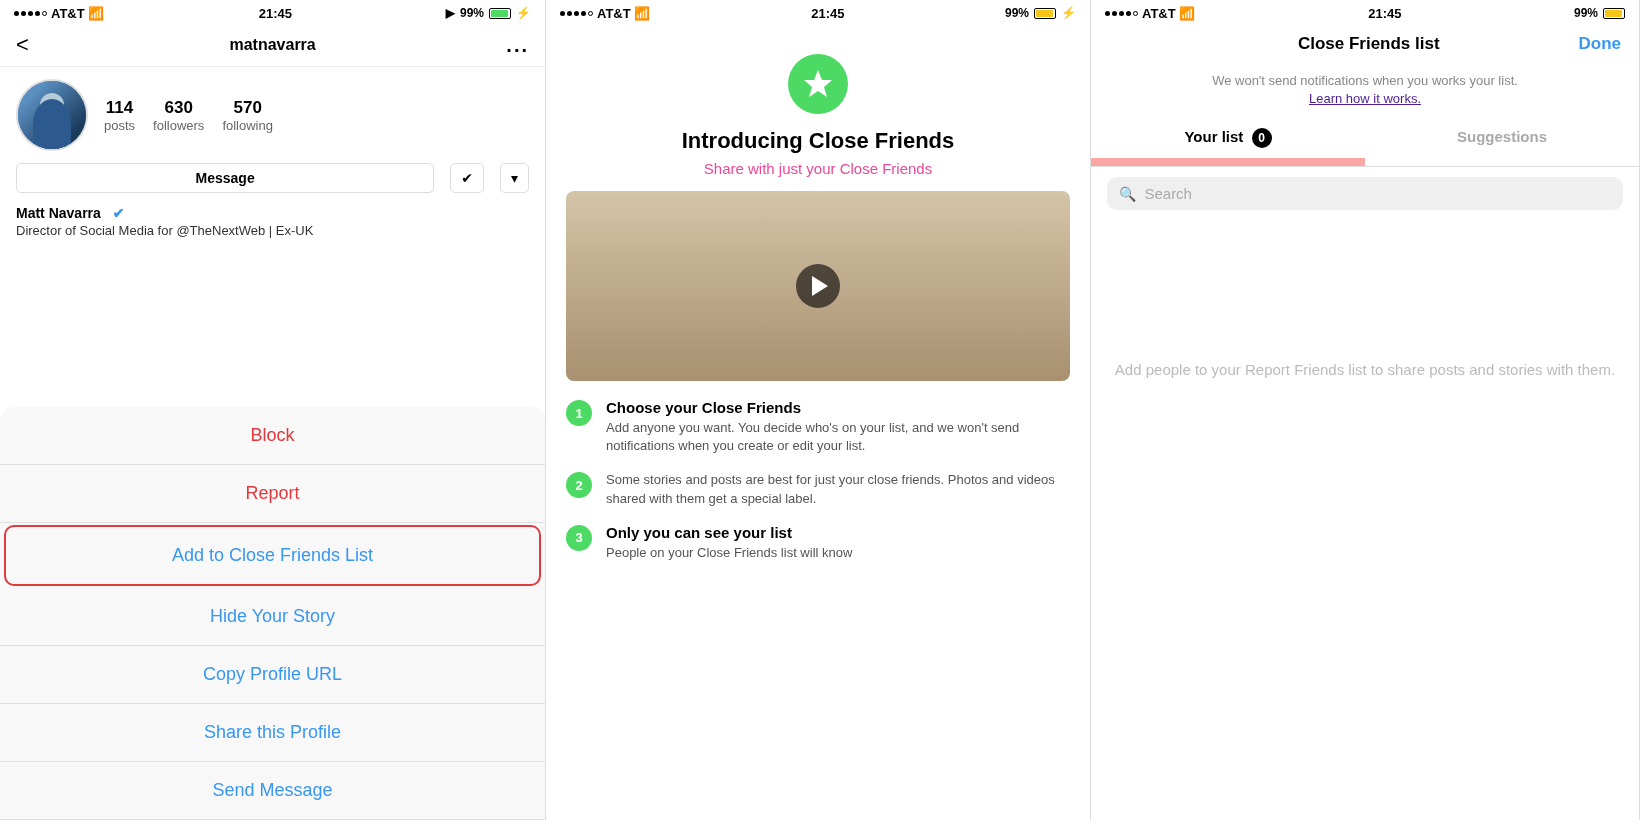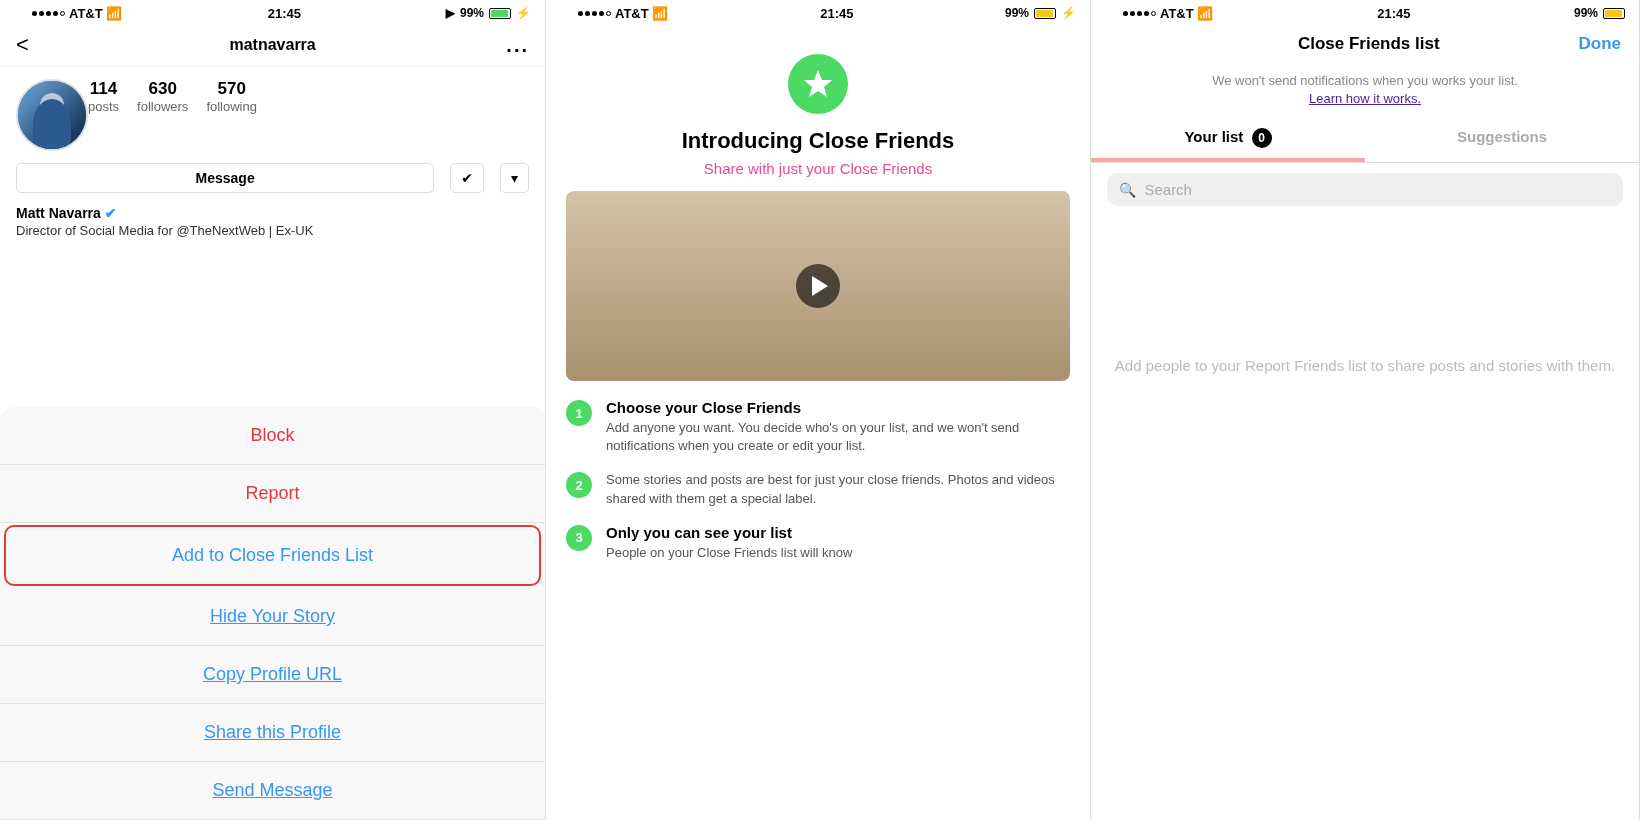--- a/index.html
+++ b/index.html
@@ -32,21 +32,20 @@
 
     
     .status-bar {
       display: flex;
       justify-content: space-between;
       align-items: center;
       padding: 6px 14px 4px;
       font-size: 13px;
       font-weight: 600;
       height: 24px;
-      margin-left: 18px;
     }
     .status-left { display: flex; align-items: center; gap: 4px; }
     .status-right { display: flex; align-items: center; gap: 5px; font-size: 12px; font-weight: 600; }
     .dots { display: flex; gap: 2px; }
     .dot { width: 5px; height: 5px; border-radius: 50%; background: #000; }
     .dot.empty { background: transparent; border: 1.5px solid #000; }
     .battery {
       display: flex; align-items: center; gap: 1px;
     }
     .battery-body {
@@ -68,21 +67,23 @@
       padding: 8px 16px;
       border-bottom: 1px solid #eee;
     }
     .back-btn { font-size: 22px; color: #000; font-weight: 300; margin-right: 10px; }
     .profile-username { flex: 1; text-align: center; font-size: 16px; font-weight: 700; }
     .more-btn { font-size: 20px; color: #000; letter-spacing: 2px; font-weight: 700; }
 
     
     .profile-info {
       display: flex;
+      align-items: center;
       padding: 12px 16px 8px;
+      gap: 16px;
     }
     .avatar {
       width: 72px; height: 72px; border-radius: 50%; overflow: hidden;
       background: linear-gradient(135deg, #4a90d9 0%, #2c5f8a 100%);
       border: 2px solid #ddd;
       display: flex; align-items: center; justify-content: center;
     }
     .avatar-img {
       width: 100%; height: 100%;
       background: linear-gradient(135deg, #5a8fc0 20%, #1a3a5c 80%);
@@ -111,41 +112,41 @@
       flex: 1; padding: 6px; border: 1px solid #ddd; border-radius: 5px;
       text-align: center; font-size: 14px; font-weight: 600; background: #fff;
       cursor: pointer;
     }
     .btn-follow-icon, .btn-dropdown {
       padding: 6px 10px; border: 1px solid #ddd; border-radius: 5px;
       font-size: 14px; background: #fff; cursor: pointer;
     }
 
     .profile-name-section { padding: 4px 16px; }
-    .profile-name { font-size: 14px; font-weight: 700; display: flex; align-items: center; gap: 4px; }
+    .profile-name { font-size: 14px; font-weight: 700; display: flex; align-items: center; gap: 12px; }
     .verified { color: #3897f0; font-size: 14px; }
     .profile-bio { font-size: 13px; color: #333; margin-top: 2px; }
 
     
     .action-sheet {
       position: absolute;
       bottom: 0; left: 0; right: 0;
       background: #f8f8f8;
       border-radius: 14px 14px 0 0;
       overflow: hidden;
     }
     .action-item {
       padding: 18px 16px;
       text-align: center;
       font-size: 18px;
       cursor: pointer;
       border-bottom: 1px solid #e0e0e0;
     }
     .action-item.red { color: #e0393e; font-weight: 500; }
-    .action-item.blue { color: #3897f0; text-decoration: underline; }
+    .action-item.blue { color: #3897f0; }
     .action-item.highlighted {
       color: #3897f0;
       border: 2.5px solid #e0393e;
       border-radius: 10px;
       margin: 2px 4px;
     }
 
     
     .p2-content {
       padding: 20px 20px;
@@ -202,21 +203,21 @@
     }
     .p3-notice a { color: #4c1d95; text-decoration: underline; }
 
     .p3-tabs {
       display: flex; border-bottom: 1px solid #ddd; margin: 0 0 10px;
     }
     .p3-tab {
       flex: 1; text-align: center; padding: 10px 0; font-size: 15px; font-weight: 600;
       cursor: pointer; position: relative;
     }
-    .p3-tab.active { border-bottom: 4px solid #fca5a5; }
+    .p3-tab.active { border-bottom: 8px solid #fca5a5; }
     .p3-tab.inactive { color: #aaa; }
     .p3-tab-badge {
       display: inline-flex; align-items: center; justify-content: center;
       width: 20px; height: 20px; border-radius: 50%; background: #000;
       color: #fff; font-size: 12px; font-weight: 700; margin-left: 4px; vertical-align: middle;
     }
 
     .p3-search {
       margin: 6px 16px 10px;
       display: flex; align-items: center;

